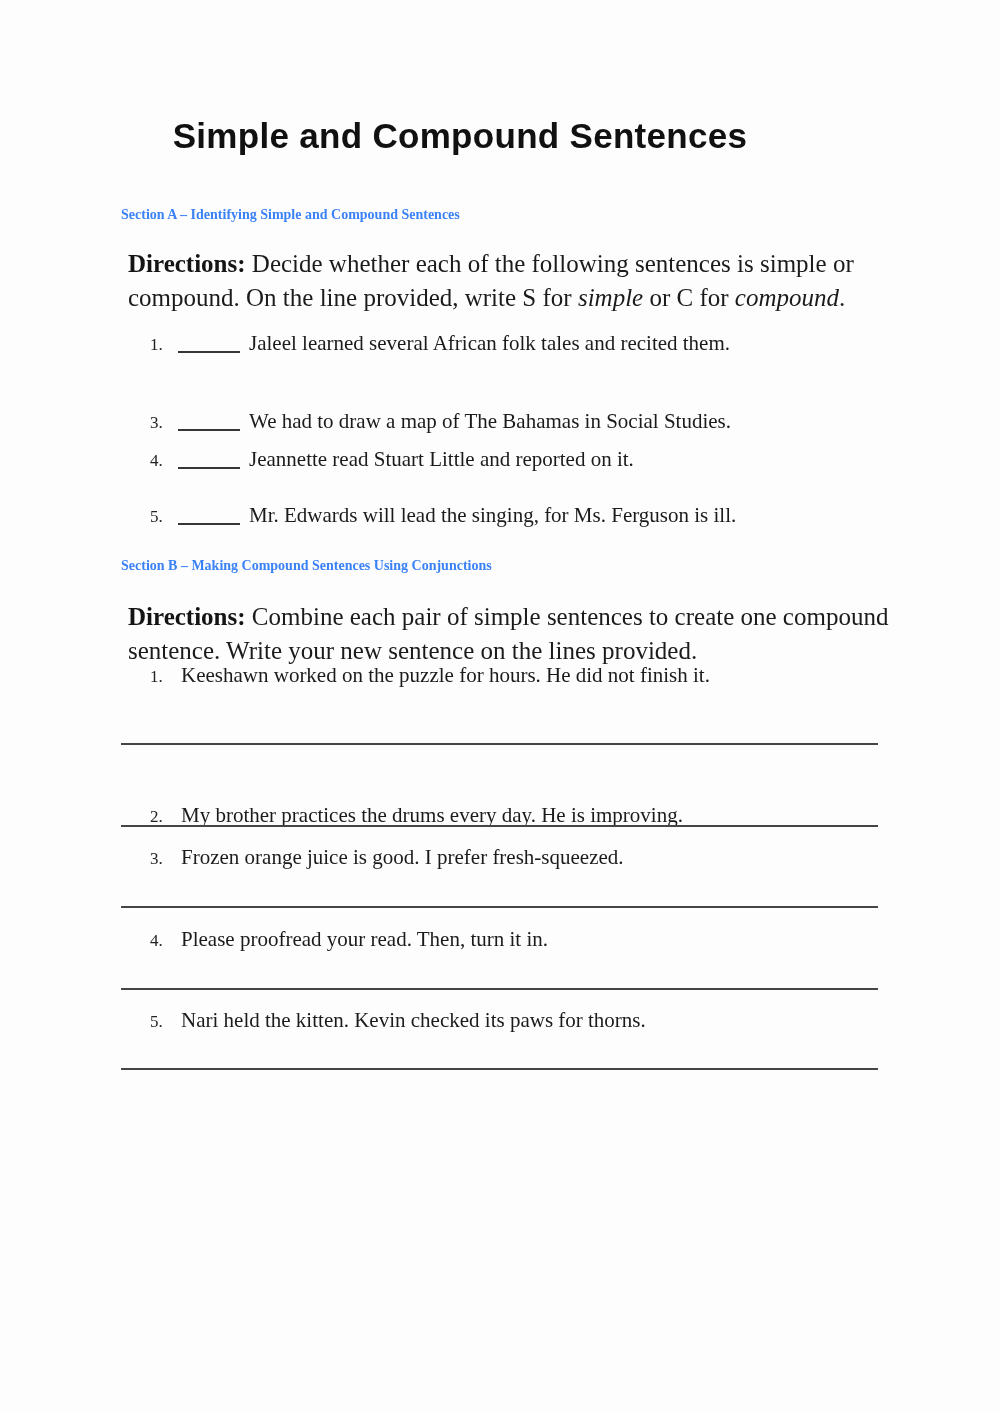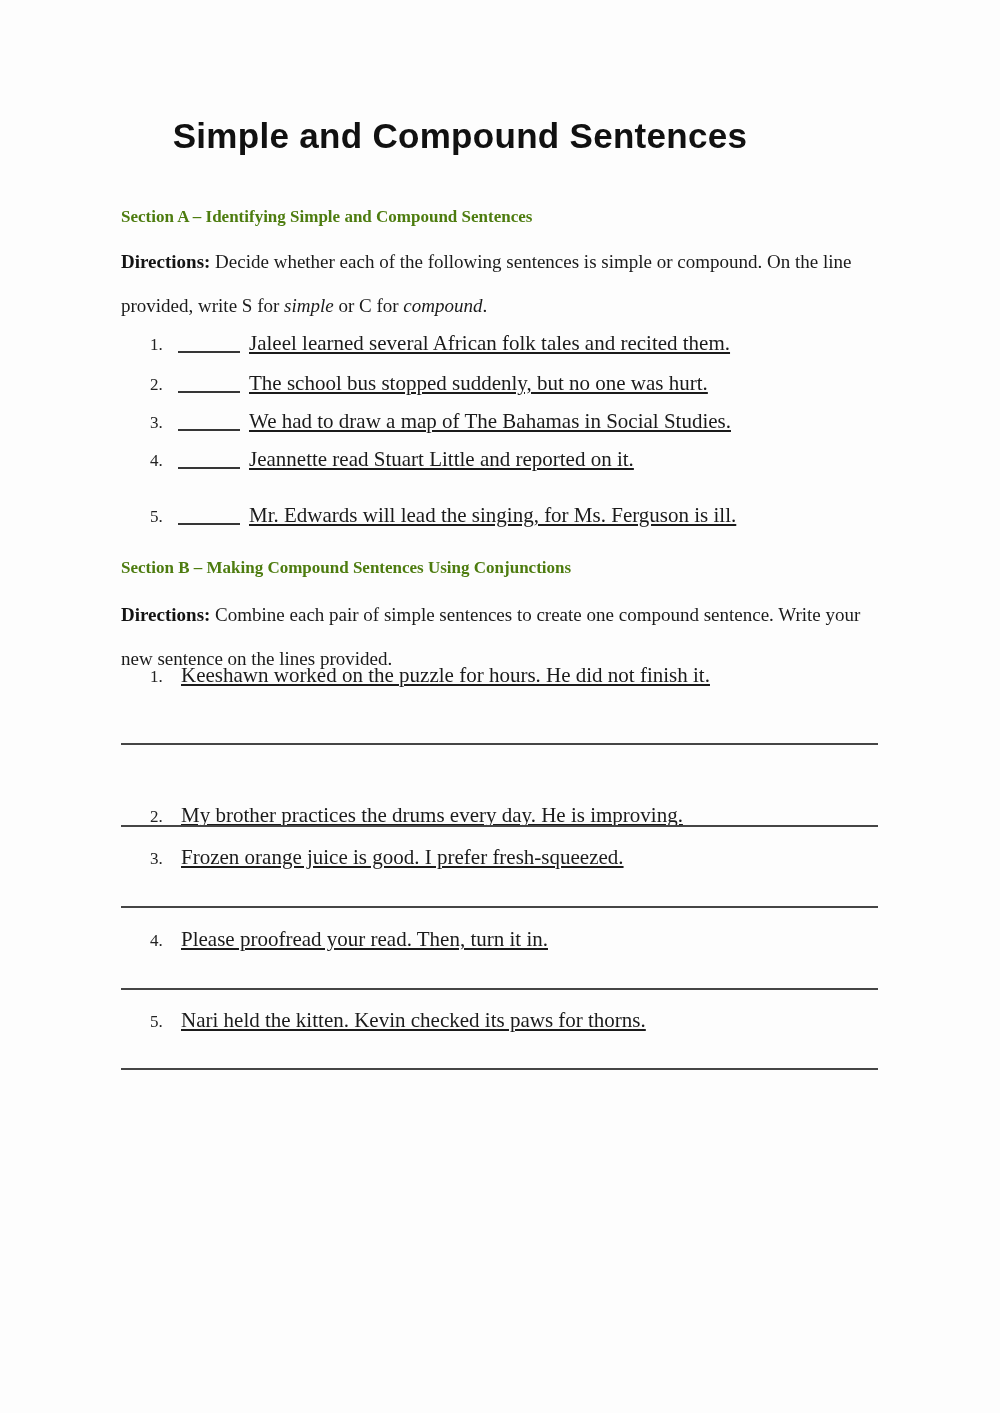--- a/index.html
+++ b/index.html
@@ -21,46 +21,45 @@
     font-family:"Liberation Sans", sans-serif;
     font-weight:bold;
     font-size:35px;
     letter-spacing:0.3px;
     color:#111111;
   }
   .sec-heading {
     position:absolute;
     left:121px;
     margin:0;
-    font-size:17px;
+    font-size:14px;
     font-weight:bold;
-    color:#4d7c0f;
+    color:#3b82f6;
     white-space:nowrap;
   }
   .sec-a-heading { top:207px; }
   .sec-b-heading { top:558px; }
   .directions {
     position:absolute;
     left:121px;
     width:762px;
-    margin:0;
-    font-size:19px;
-    line-height:44px;
+    margin:7px;
+    font-size:25px;
+    line-height:34px;
     color:#1b1b1b;
   }
   .dir-a { top:240px; }
   .dir-b { top:593px; }
   .directions b { color:#141414; }
   .q-item {
     position:absolute;
     left:121px;
     font-size:21px;
     line-height:30px;
     white-space:nowrap;
-    text-decoration:underline;
   }
   .q-item .num {
     display:inline-block;
     margin-left:29px;
     font-size:17px;
     color:#222222;
   }
   .a-item .num { width:28px; }
   .b-item .num { width:31px; }
   .a-blank {
@@ -102,23 +101,20 @@
 
   <h1 class="title">Simple and Compound Sentences</h1>
 
   <h2 class="sec-heading sec-a-heading">Section A – Identifying Simple and Compound Sentences</h2>
 
   <p class="directions dir-a"><b>Directions:</b><span> Decide whether each of the following sentences is simple or compound. On the line provided, write S for </span><i>simple</i><span> or C for </span><i>compound</i><span>.</span></p>
 
   <div class="q-item a-item a-i1">
     <span class="num">1.</span><span class="a-blank"></span><span class="qtext">Jaleel learned several African folk tales and recited them.</span>
   </div>
-  <div class="q-item a-item a-i2">
-    <span class="num">2.</span><span class="a-blank"></span><span class="qtext">The school bus stopped suddenly, but no one was hurt.</span>
-  </div>
   <div class="q-item a-item a-i3">
     <span class="num">3.</span><span class="a-blank"></span><span class="qtext">We had to draw a map of The Bahamas in Social Studies.</span>
   </div>
   <div class="q-item a-item a-i4">
     <span class="num">4.</span><span class="a-blank"></span><span class="qtext">Jeannette read Stuart Little and reported on it.</span>
   </div>
   <div class="q-item a-item a-i5">
     <span class="num">5.</span><span class="a-blank"></span><span class="qtext">Mr. Edwards will lead the singing, for Ms. Ferguson is ill.</span>
   </div>
 

